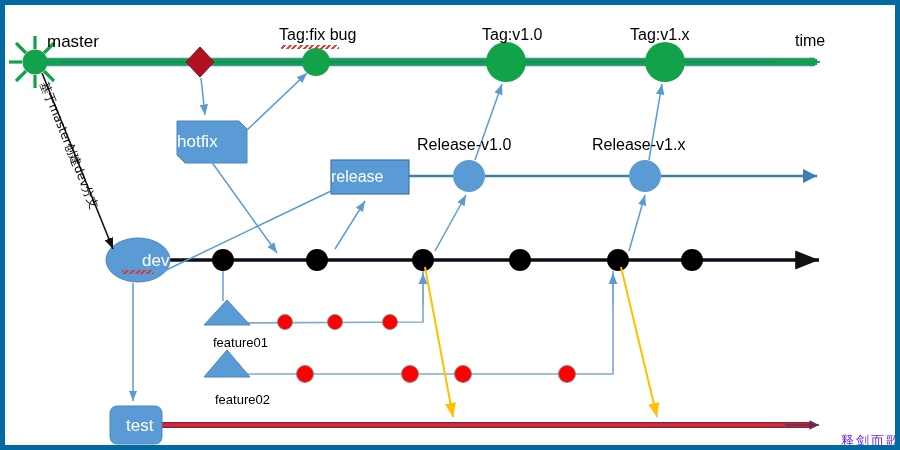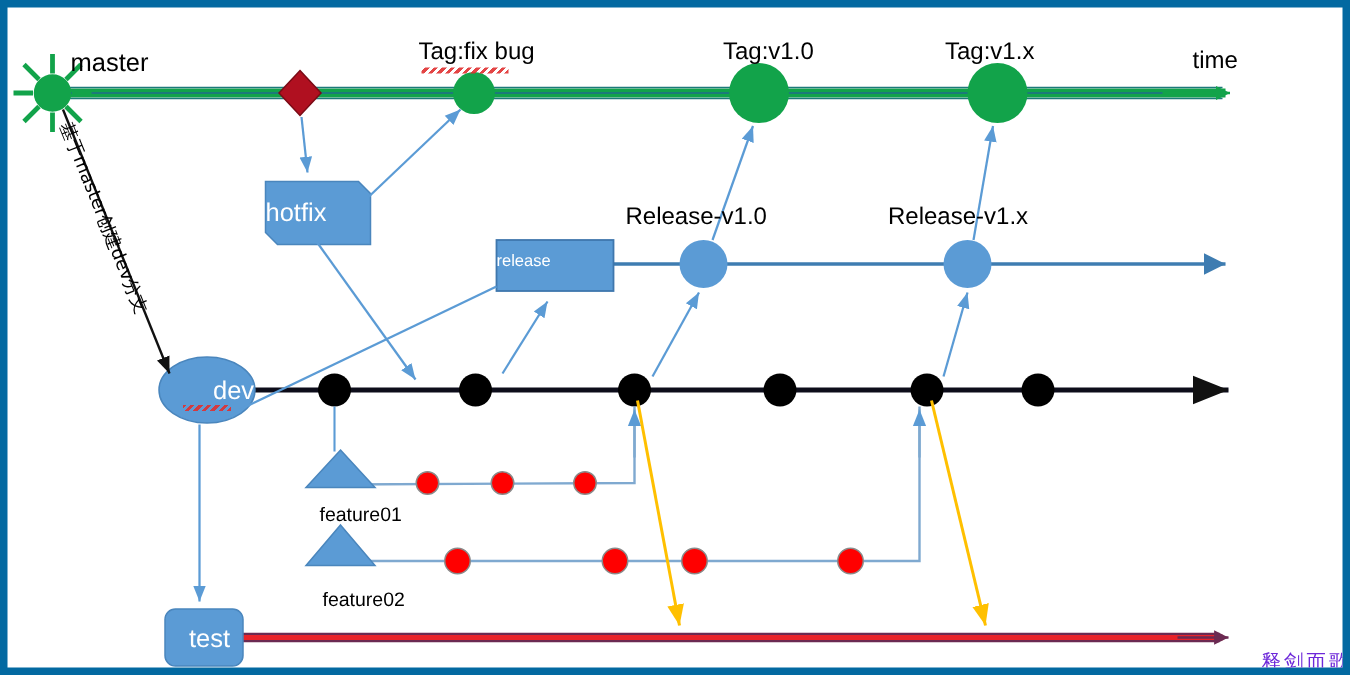--- a/index.html
+++ b/index.html
@@ -239,21 +239,21 @@
   <div class="lbl lbl-branch" style="left:412px; top:132px;">Release-v1.0</div>
 
   <div class="lbl lbl-branch" style="left:587px; top:132px;">Release-v1.x</div>
 
   <div class="lbl lbl-feat" style="left:208px; top:331px;">feature01</div>
 
   <div class="lbl lbl-feat" style="left:210px; top:388px;">feature02</div>
 
   <div class="boxtext" style="left:172px; top:127px; width:70px;">hotfix</div>
 
-  <div class="boxtext" style="left:326px; top:163px; width:78px; font-size:11px;">release</div>
+  <div class="boxtext" style="left:326px; top:163px; width:78px; font-size:16px;">release</div>
 
   <div class="boxtext" style="left:105px; top:411px; width:52px;margin-left:16px;">test</div>
 
   <div class="boxtext" style="left:101px; top:246px; width:64px;margin-left:36px;">dev</div>
   <div class="squiggle" style="left:117px; top:265px; width:32px;"></div>
 
   <div class="rot-note" style="left:46px; top:74px; transform: rotate(68deg);">基于master创建dev分支</div>
 
   <div class="sig" style="left:836px; top:427px;">释剑而歌</div>
 

